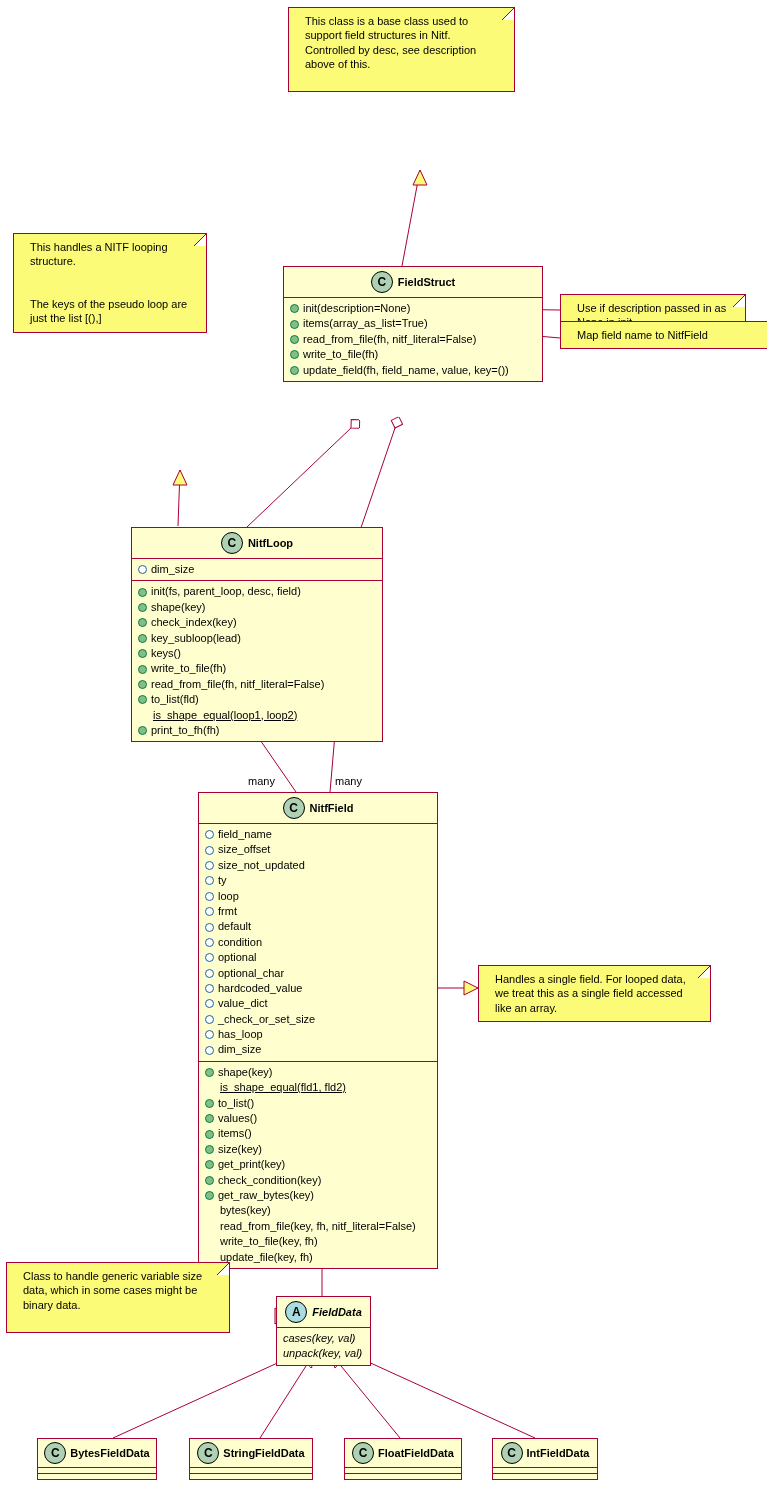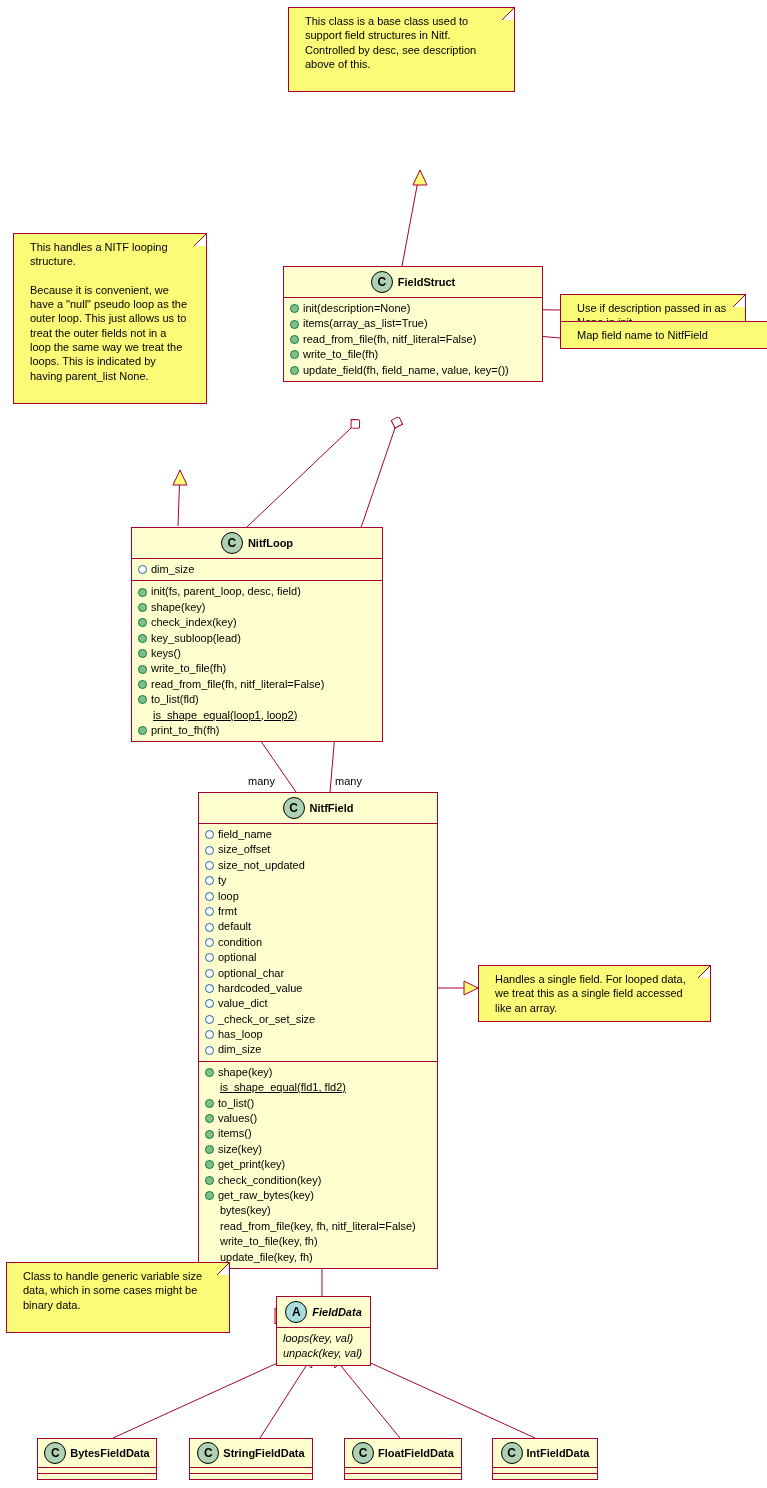--- a/index.html
+++ b/index.html
@@ -65,21 +65,22 @@
 
 <div class="note" style="left:288px;top:7px;width:227px">
   <div class="note-corner"></div>
   <div>This class is a base class used to support field structures in Nitf. Controlled by desc, see description above of this.</div>
   <br>
 </div>
 
 <div class="note" style="left:13px;top:233px;width:194px">
   <div class="note-corner"></div>
   <div>This handles a NITF looping structure.</div><br>
-  <div>Because it is convenient, we have a "null" pseudo loop as the outer loop.  This just allows us to treat the outer fields not in a loop the same way we treat the loops.  This is indicated by having parent_list None.</div><br>
+  <br>
+  <div>The keys of the pseudo loop are just the list [(),]</div>
 </div>
 
 <div class="note" style="left:560px;top:294px;width:186px">
   <div class="note-corner"></div>
   <span>Use if description passed in as None in init</span>
 </div>
 
 <div class="note" style="left:560px;top:321px;width:228px">
   <div class="note-corner"></div>
   <span>Map field name to NitfField</span>
@@ -304,21 +305,21 @@
   <div class="note-corner"></div>
   <div>Class to handle generic variable size data, which in some cases might be binary data.</div><br>
 </div>
 
 <div class="cls" style="left:276px;top:1296px;width:95px">
   <div class="cls-head">
       <span class="badge badge-a">A</span>
       <span class="ital">FieldData</span>
     </div>
   <div class="cls-sect">
-    <div class="ital">loops(key, val)</div>
+    <div class="ital">cases(key, val)</div>
     <div class="ital">unpack(key, val)</div>
   </div>
 </div>
 
 <div class="subcls" style="left:37px;top:1438px;width:120px">
   <div class="sub-head">
       <span class="badge badge-c">C</span>
       <span>BytesFieldData</span>
     </div>
   <div class="sub-sect"></div>

